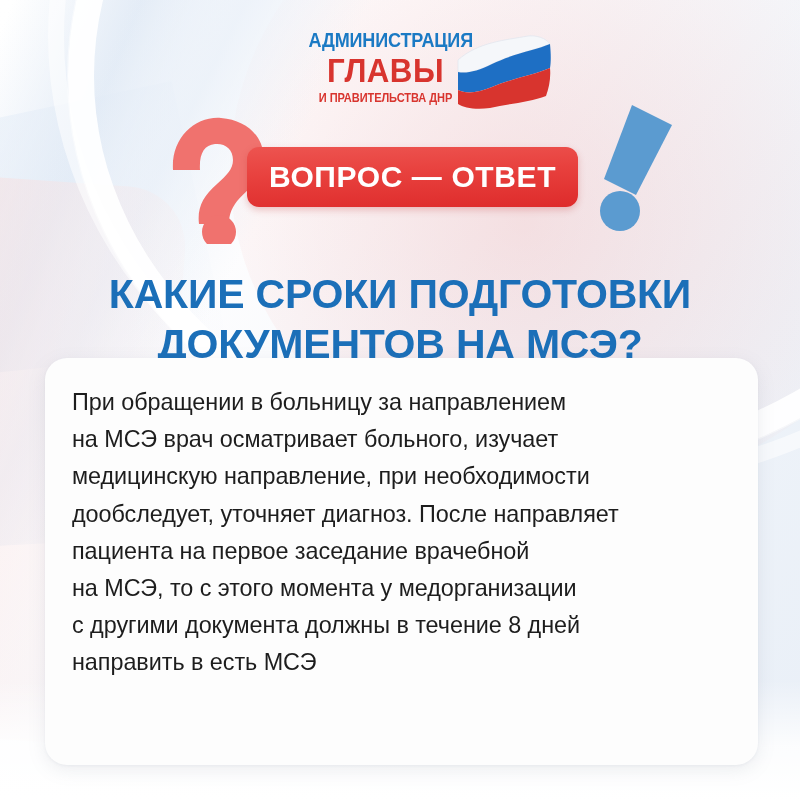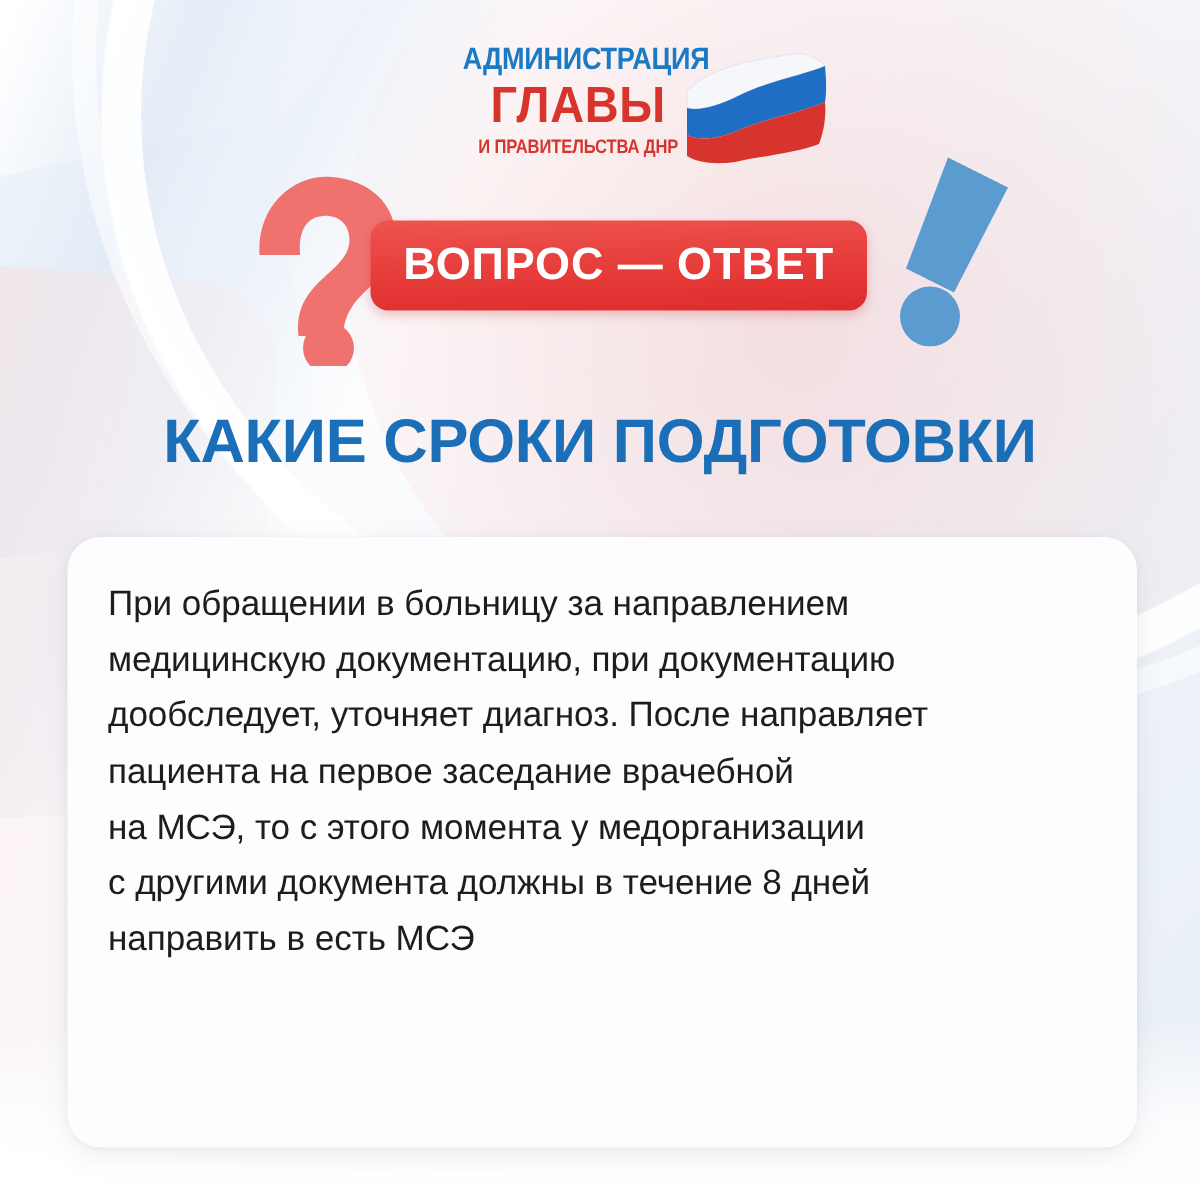--- a/index.html
+++ b/index.html
@@ -314,26 +314,28 @@
     <path d="M46 2 L86 22 L50 92 L18 76 Z" fill="#5B9BD0"></path>
     <circle cx="34" cy="108" r="20" fill="#5B9BD0"></circle>
   </svg>
 
   <div class="banner">
     <span class="banner-text">ВОПРОС — ОТВЕТ</span>
   </div>
 
   <h1 class="headline">
     <span class="headline-line">КАКИЕ СРОКИ ПОДГОТОВКИ</span>
+    <span class="headline-line">ДОКУМЕНТОВ НА МСЭ?</span>
   </h1>
 
   <div class="card">
     <div class="card-body">
       <span class="card-line">При обращении в больницу за направлением</span>
-      <span class="card-line">медицинскую документацию, при документацию</span>
+      <span class="card-line">на МСЭ врач осматривает больного, изучает</span>
+      <span class="card-line">медицинскую направление, при необходимости</span>
       <span class="card-line">дообследует, уточняет диагноз. После направляет</span>
       <span class="card-line">пациента на первое заседание врачебной</span>
       <span class="card-line">на МСЭ, то с этого момента у медорганизации</span>
       <span class="card-line">с другими документа должны в течение 8 дней</span>
       <span class="card-line">направить в есть МСЭ</span>
     </div>
   </div>
 
 </div>
 

